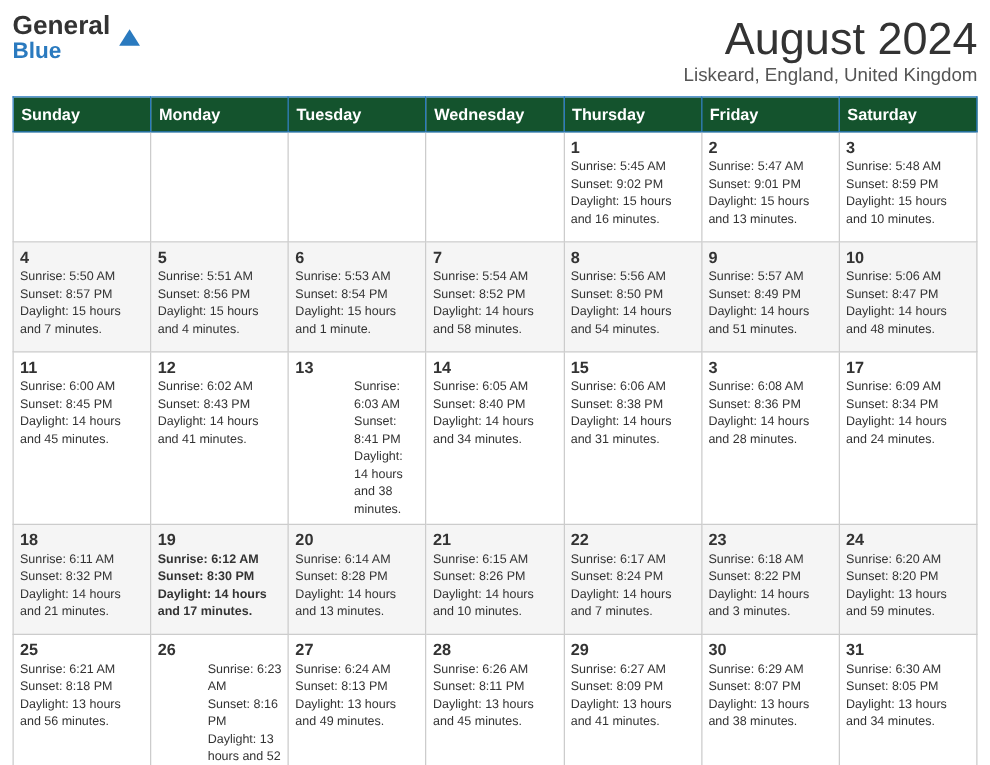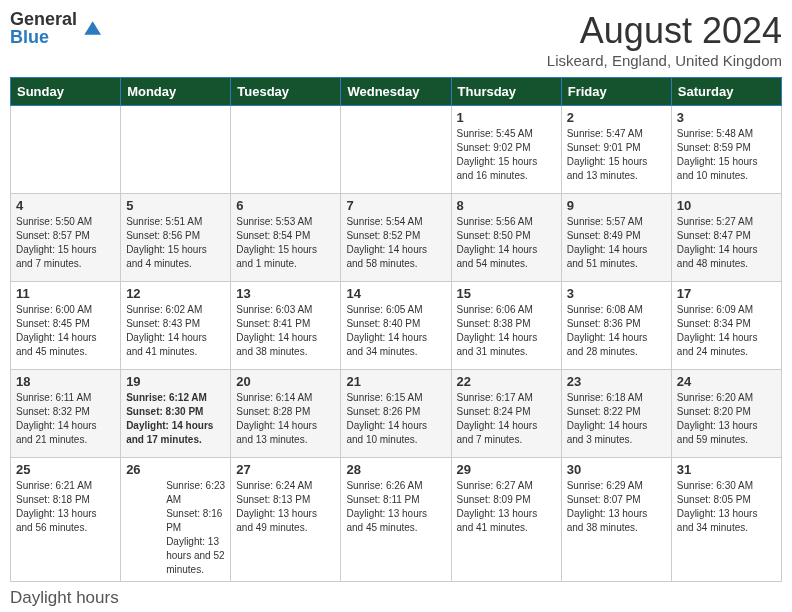--- a/index.html
+++ b/index.html
@@ -15,21 +15,21 @@
       justify-content: space-between;
       align-items: flex-start;
       margin-bottom: 8px;
     }
     .logo {
       display: flex;
       align-items: center;
       gap: 2px;
     }
     .logo-text-general {
-      font-size: 18px;
+      font-size: 21px;
       font-weight: bold;
       color: #333;
       line-height: 1;
     }
     .logo-text-blue {
       font-size: 18px;
       font-weight: bold;
       color: #2a7abf;
       line-height: 1;
     }
@@ -186,41 +186,41 @@
 Daylight: 14 hours and 54 minutes.</div>
         </td>
         <td>
           <span class="day-number">9</span>
           <div class="day-info" style="white-space: pre-line;">Sunrise: 5:57 AM
 Sunset: 8:49 PM
 Daylight: 14 hours and 51 minutes.</div>
         </td>
         <td>
           <span class="day-number">10</span>
-          <div class="day-info" style="white-space: pre-line;">Sunrise: 5:27 AM
+          <div class="day-info" style="white-space: pre-line;">Sunrise: 5:06 AM
 Sunset: 8:47 PM
 Daylight: 14 hours and 48 minutes.</div>
         </td>
       </tr>
       <tr>
         <td>
           <span class="day-number">11</span>
           <div class="day-info" style="white-space: pre-line;">Sunrise: 6:00 AM
 Sunset: 8:45 PM
 Daylight: 14 hours and 45 minutes.</div>
         </td>
         <td>
           <span class="day-number">12</span>
           <div class="day-info" style="white-space: pre-line;">Sunrise: 6:02 AM
 Sunset: 8:43 PM
 Daylight: 14 hours and 41 minutes.</div>
         </td>
         <td>
           <span class="day-number">13</span>
-          <div class="day-info" style="white-space: pre-line;">Sunrise: 6:03 AM
+          <div class="day-info" style="white-space: pre-line; margin-left: 47px;">Sunrise: 6:03 AM
 Sunset: 8:41 PM
 Daylight: 14 hours and 38 minutes.</div>
         </td>
         <td>
           <span class="day-number">14</span>
           <div class="day-info" style="white-space: pre-line;">Sunrise: 6:05 AM
 Sunset: 8:40 PM
 Daylight: 14 hours and 34 minutes.</div>
         </td>
         <td>

